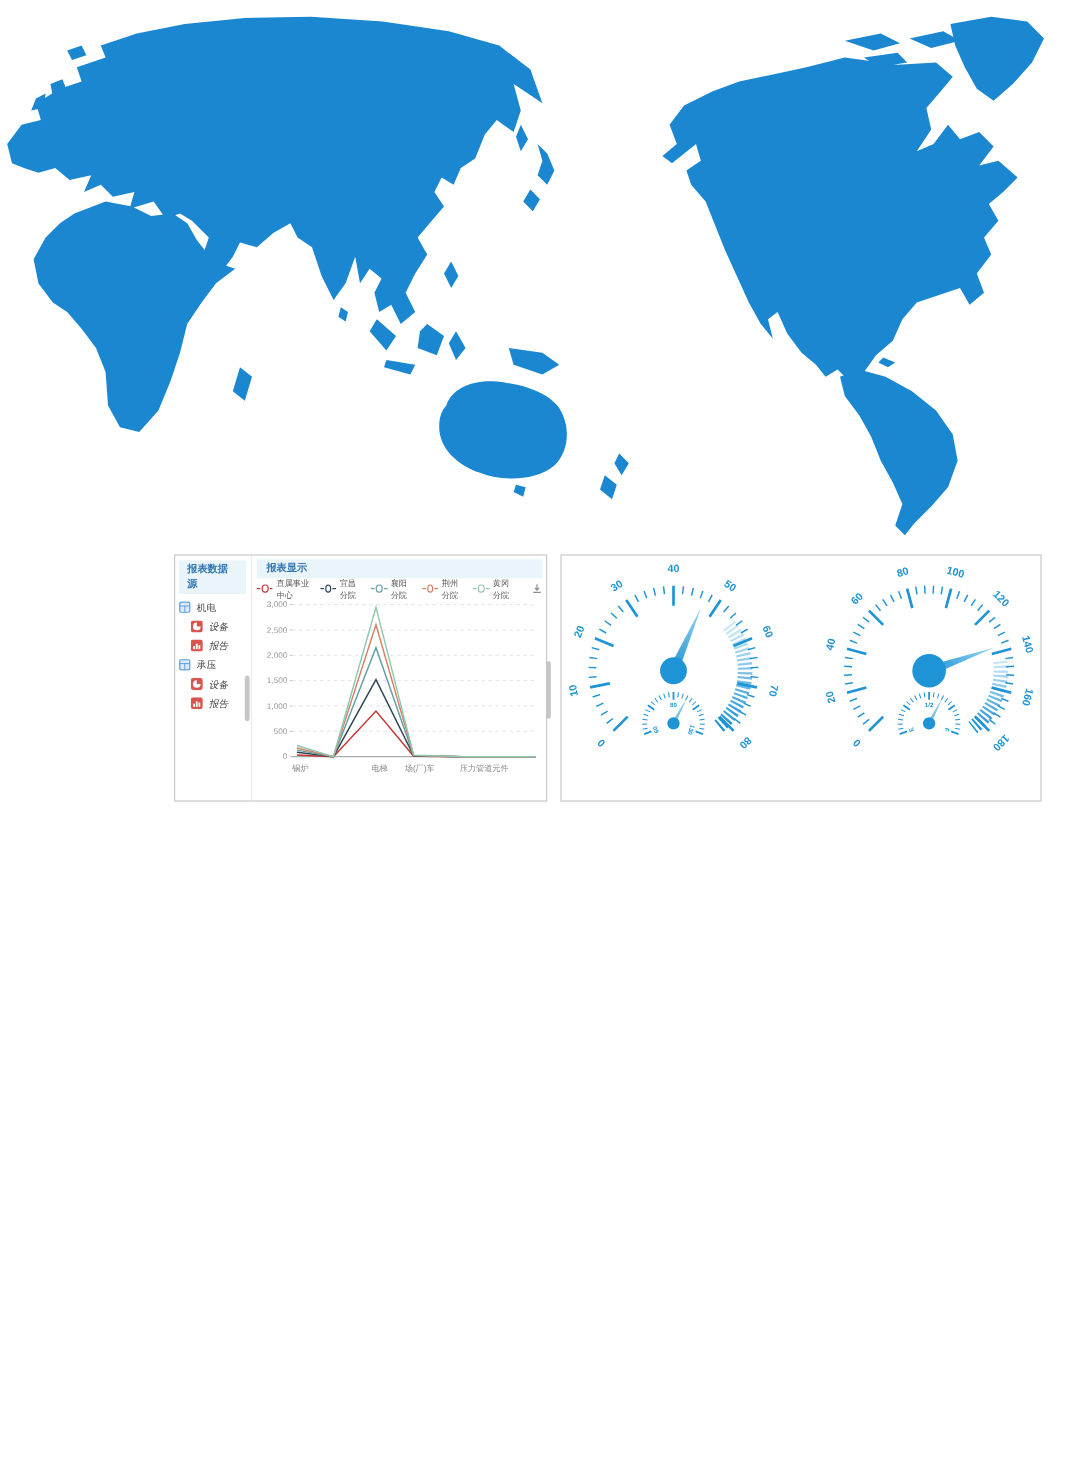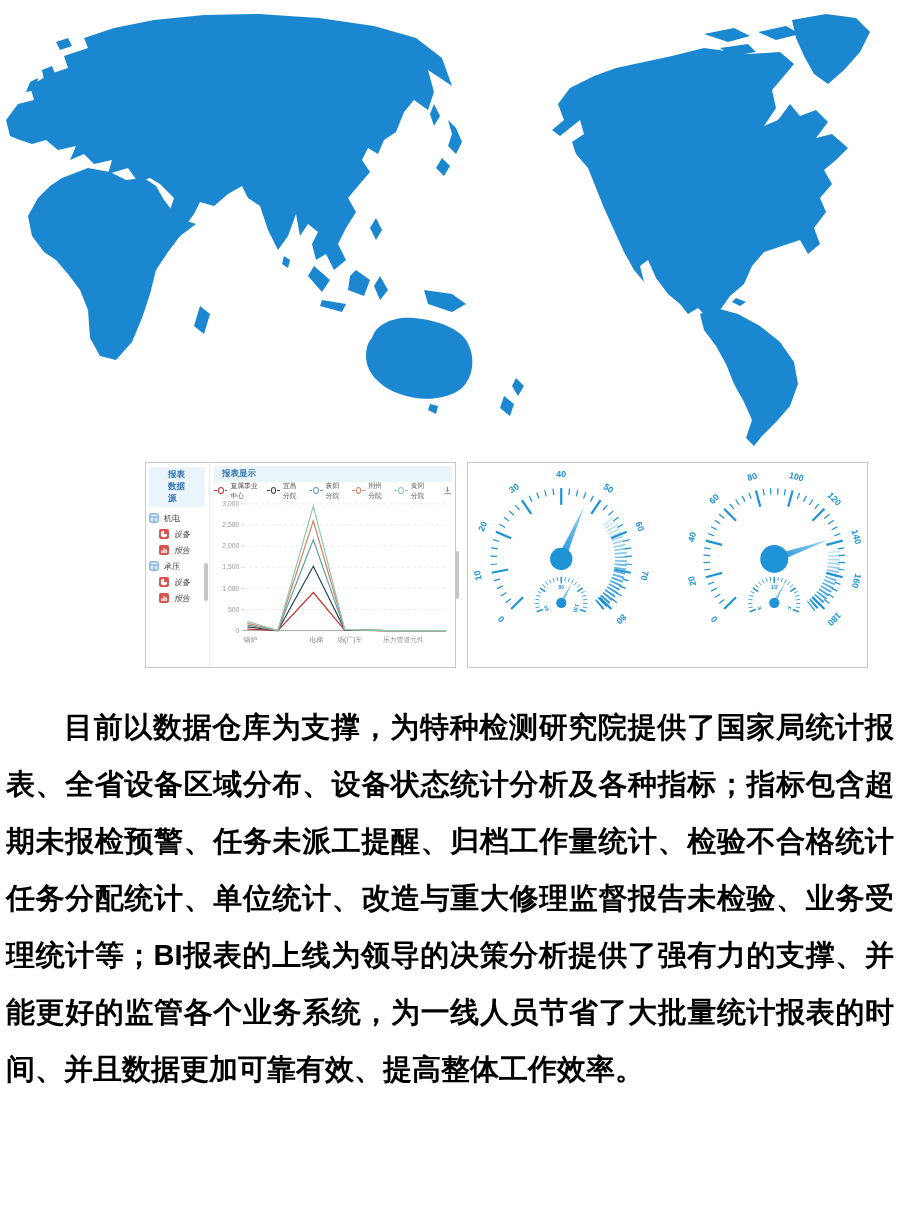--- a/index.html
+++ b/index.html
@@ -9,21 +9,21 @@
   
   #map-wrap{position:absolute;left:4px;top:8px;width:892px;height:438px;}
   #map-wrap svg{display:block;width:100%;height:100%;}
 
   
   #bi-panel{position:absolute;left:145px;top:462px;width:311px;height:206px;
             border:1px solid #c9c9c9;background:#fff;box-sizing:border-box;display:flex;}
   #bi-sidebar{position:relative;width:64px;flex:0 0 64px;border-right:1px solid #ececec;
               padding:3px 0 0 3px;box-sizing:border-box;}
   .sb-title{background:#e9f4fb;color:#3276b1;font-size:8.5px;font-weight:bold;
-            padding:2px 19px;margin:1px 4px 4px 0;}
+            padding:2px 7px;margin:1px 4px 4px 0;}
   .sb-row{display:flex;align-items:center;gap:5px;height:14px;margin:2px 0;color:#444;font-size:8px;}
   .sb-row.lvl1{padding-left:10px;font-style:italic;}
   .sb-row svg{flex:0 0 auto;}
   .sb-scroll{position:absolute;right:1px;top:100px;width:4px;height:38px;background:#c6c6c6;border-radius:2px;}
 
   #bi-main{position:relative;flex:1;padding:3px 8px 0 4px;box-sizing:border-box;}
   .main-title{background:#e9f4fb;color:#3276b1;font-size:8.5px;font-weight:bold;
               padding:2px 8px;margin-bottom:2px;}
   #chart-legend{display:flex;align-items:center;justify-content:center;gap:7px;height:13px;}
   .leg-item{display:flex;align-items:center;gap:1px;}
@@ -416,16 +416,15 @@
         <line x1="119.73354503650407" y1="150.18242300983906" x2="126.31139338200543" y2="152.5765640131187" stroke="#1e93d6" stroke-width="1.6"></line>
         <text transform="translate(85.9,148.1) rotate(-110.0)" text-anchor="middle" font-size="5.5" font-weight="bold" fill="#1e93d6">E</text>
         <text transform="translate(100.0,128.0) rotate(0.0)" text-anchor="middle" font-size="5.5" font-weight="bold" fill="#1e93d6">1/2</text>
         <text transform="translate(114.1,148.1) rotate(110.0)" text-anchor="middle" font-size="5.5" font-weight="bold" fill="#1e93d6">F</text>
         <polygon points="98.4,142.2 101.6,143.8 111.7,120.9" fill="#7fc3e6"></polygon>
         <circle cx="100" cy="143" r="5.5" fill="#1e93d6"></circle>
       </svg>
 </div>
 
 <div id="body-text">
-  <p>目前以数据仓库为支撑，为特种检测研究院提供了国家局统计报表、全省设备区域分布、设备状态统计分析及各种指标；指标包含超期未报检预警、任务未派工提醒、归档工作量统计、检验不合格统计任务分配统计、单位统计、改造与重大修理监督报告未检验、业务受理统计等；BI报表的上线为领导的决策分析提供了强有力的支撑、并能更好的监管各个业务系统，为一线人员节省了大批量统计报表的时间、并且数据更加可靠有效、提高整体工作效率。</p>
 </div>
 
 </div>
 
 </body></html>

